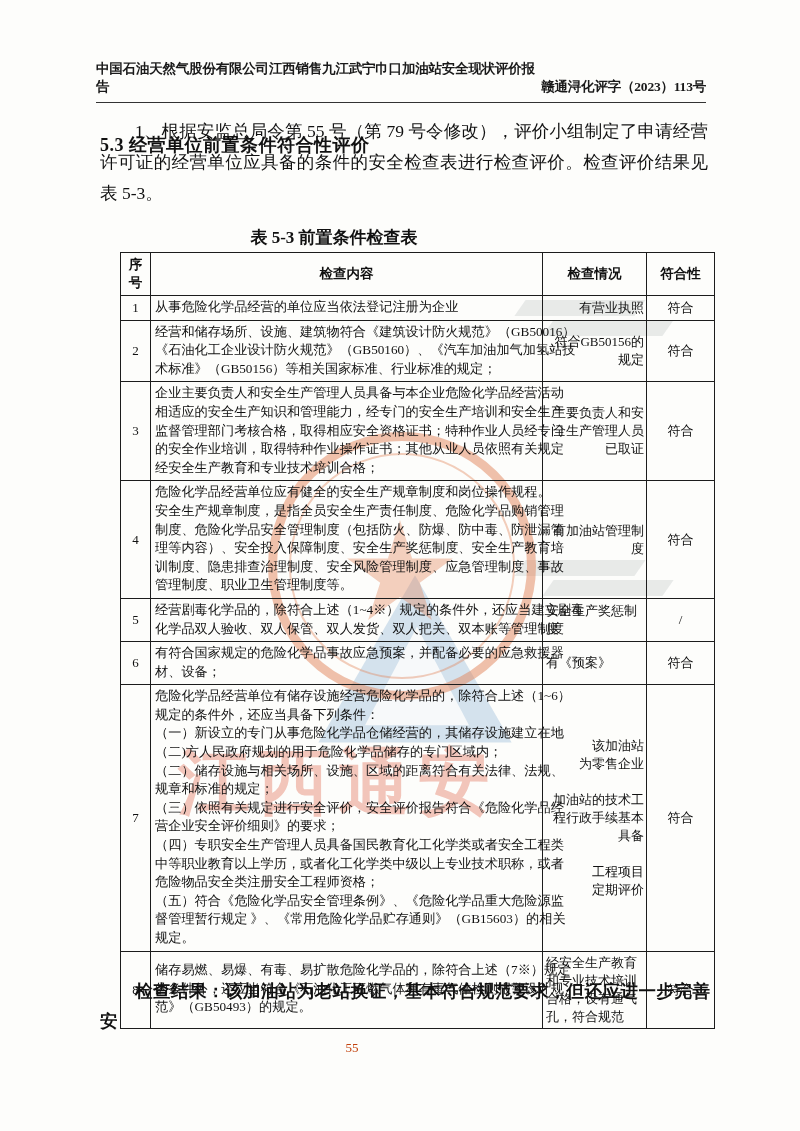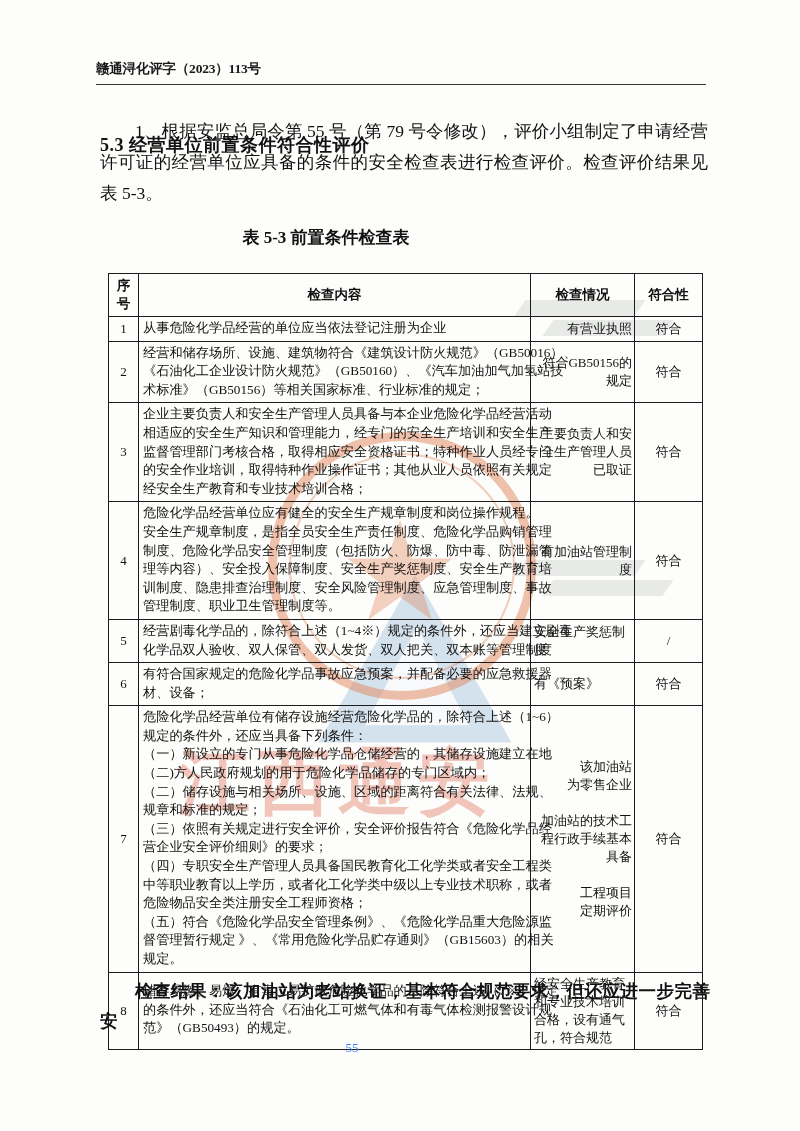--- a/index.html
+++ b/index.html
@@ -134,38 +134,37 @@
     top: 116px;
     width: 608px;
     font-size: 17.5px;
     line-height: 31px;
     color: #111;
     text-indent: 35px;
     text-align: justify;
   }
   .tbl-caption {
     position: absolute;
-    left: 8px;
+    left: 16px;
     top: 226px;
     width: 636px;
     text-align: center;
     font-size: 17px;
     font-weight: bold;
     color: #111;
   }
 
   table.chk {
     position: absolute;
-    left: 108px;
+    left: 120px;
     top: 252px;
     width: 480px;
     border-collapse: collapse;
     table-layout: fixed;
     background: transparent;
-    margin-top: 21px;
   }
   table.chk th, table.chk td {
     border: 1px solid #1c1c1c;
     vertical-align: middle;
     color: #111;
     background: transparent;
   }
   table.chk th {
     font-size: 13.5px;
     font-weight: bold;
@@ -218,21 +217,21 @@
     text-align: justify;
     font-weight: bold;
   }
   .pageno {
     position: absolute;
     left: 0;
     top: 1040px;
     width: 704px;
     text-align: center;
     font-size: 13px;
-    color: #3b82f6;
+    color: #c2410c;
   }
 </style>
 </head>
 <body>
 
 <div class="page">
 
   <div class="watermark">
     <div class="wm-chev c1"></div>
     <div class="wm-chev c2"></div>
@@ -241,20 +240,21 @@
     <div class="wm-blue"></div>
     <div class="wm-blue2"></div>
     <div class="wm-ring"></div>
     <div class="wm-star"></div>
     <div class="wm-text">江西通安</div>
   </div>
 
   <div class="content">
 
     <div class="hdr">
+      <span class="hdr-left">中国石油天然气股份有限公司江西销售九江武宁巾口加油站安全现状评价报告</span>
       <span class="hdr-right">赣通浔化评字（2023）113号</span>
     </div>
 
     <div class="sec-title">5.3 经营单位前置条件符合性评价</div>
 
     <div class="para">1、根据安监总局令第 55 号（第 79 号令修改），评价小组制定了申请经营许可证的经营单位应具备的条件的安全检查表进行检查评价。检查评价结果见表 5-3。</div>
 
     <div class="tbl-caption">表 5-3  前置条件检查表</div>
 
     <table class="chk">

